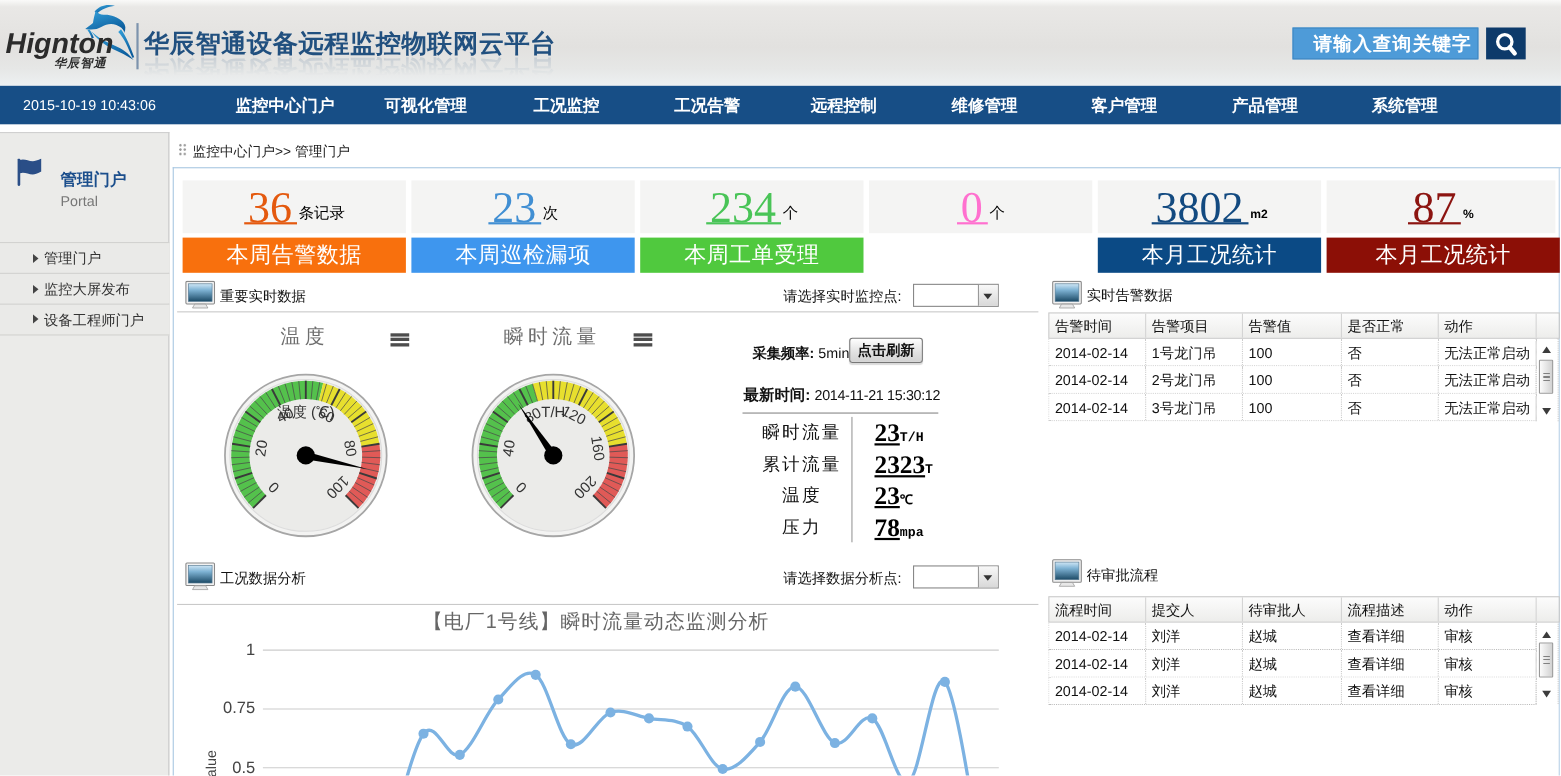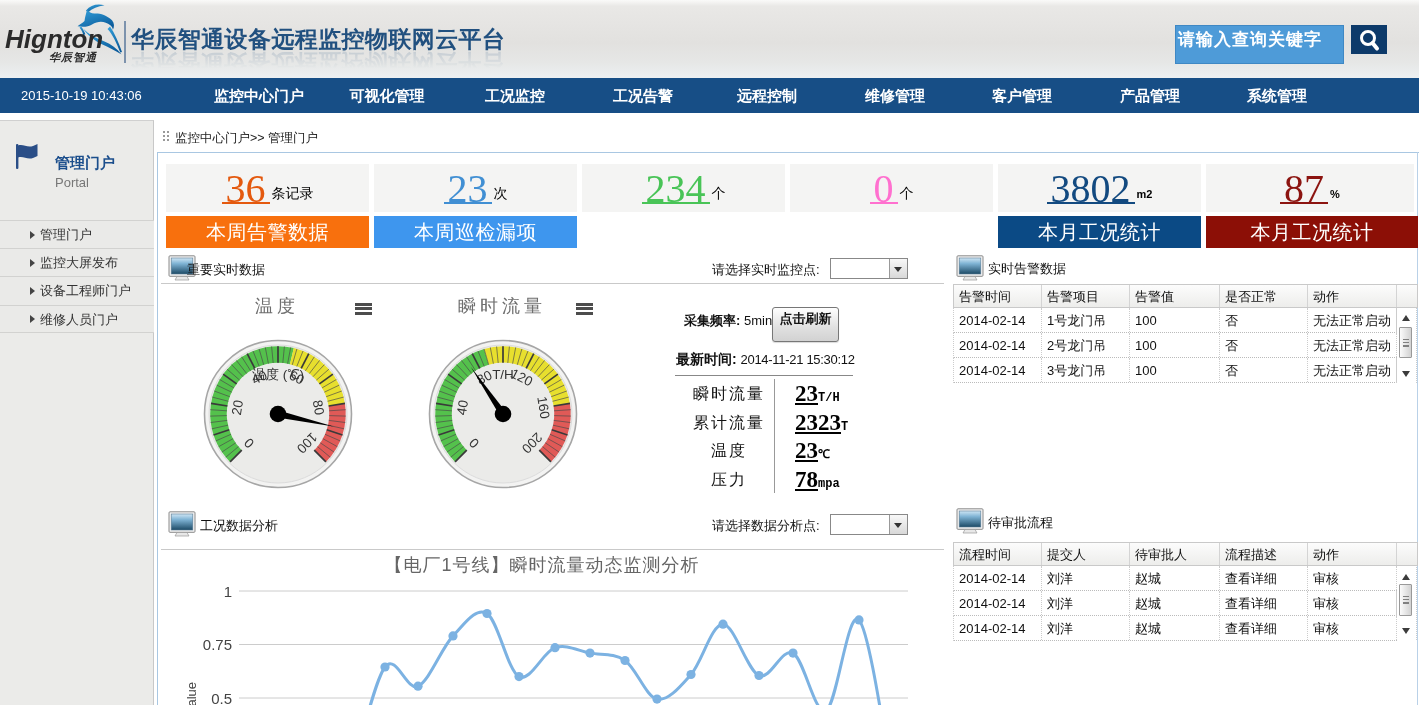--- a/index.html
+++ b/index.html
@@ -13,23 +13,23 @@
   font-style:italic; color:#2b2b2b; letter-spacing:0px; font-family:"Liberation Sans",sans-serif; }
 #logo-cn { position:absolute; left:49px; top:50px; font-size:11px; font-weight:bold;
   font-style:italic; color:#2b2b2b; letter-spacing:1px; }
 #vline { position:absolute; left:124px; top:21px; width:2px; height:42px; background:#7d93ad; }
 #title { position:absolute; left:131px; top:24px; font-size:23px; font-weight:bold;
   color:#21507f; letter-spacing:0.4px; white-space:nowrap; }
 #title-refl { position:absolute; left:131px; top:47px; font-size:23px; font-weight:bold;
   color:#21507f; letter-spacing:0.4px; white-space:nowrap; transform:scaleY(-1);
   opacity:0.22; -webkit-mask-image:linear-gradient(to top,rgba(0,0,0,0.9),transparent 70%);
   mask-image:linear-gradient(to top,rgba(0,0,0,0.9),transparent 70%); }
-#search-input { position:absolute; left:1175px; top:25px; width:169px; height:39px;
+#search-input { position:absolute; left:1175px; top:25px; width:169px; height:29px;
   background:#4e9bd8; border:1px solid #3f88c4; color:#fff; font-size:17px; font-weight:bold;
-  line-height:27px; padding-left:2px; letter-spacing:1px; }
+  line-height:27px; padding-left:18px; letter-spacing:1px; }
 #search-btn { position:absolute; left:1351px; top:25px; width:36px; height:29px;
   background:#0d3a6a; }
 
 #nav { position:absolute; left:0; top:78px; width:1419px; height:35px; background:#174e86; }
 #nav .t { position:absolute; left:21px; top:10px; color:#fff; font-size:13px; }
 #nav .m { position:absolute; top:9px; color:#fff; font-size:15px; font-weight:bold;
   transform:translateX(-50%); white-space:nowrap; }
 
 #sidebar { position:absolute; left:0; top:120px; width:154px; height:585px;
   background:#ebebe9; border-top:1px solid #d0d0d0; border-right:1px solid #c8c8c8; }
@@ -74,21 +74,21 @@
 .burger { position:absolute; top:303px; width:17px; height:11.5px;
   border-top:3.2px solid #4d4d4d; border-bottom:3.2px solid #4d4d4d; }
 .burger:after { content:""; display:block; height:3.2px; background:#4d4d4d; margin-top:0.95px; }
 .gauge { position:absolute; }
 
 .ip-lbl { position:absolute; font-size:16px; letter-spacing:2px; color:#111; transform:translate(-50%,-50%); white-space:nowrap; }
 .ip-val { position:absolute; transform:translateY(-50%); white-space:nowrap;
   font-family:"Liberation Serif",serif; font-size:23px; font-weight:bold; color:#000; }
 .ip-val u { text-decoration:underline; }
 .ip-val .un { font-size:12px; font-family:"Liberation Mono",monospace; font-weight:bold; text-decoration:none; }
-#refresh-btn { position:absolute; left:772px; top:307px; width:67px; height:35px;
+#refresh-btn { position:absolute; left:772px; top:307px; width:67px; height:23px;
   background:linear-gradient(#fefefe,#e0e0e0 60%,#d2d2d2); border:1px solid #777;
   border-radius:3px; font-size:13px; font-weight:bold; color:#111; text-align:center;
   line-height:21px; box-shadow:0 1px 1px rgba(0,0,0,0.15); }
 
 .dtable { position:absolute; left:953px; width:465px; font-size:13px; color:#111; }
 .dtable .hd { display:flex; height:24px; line-height:24px;
   background:linear-gradient(#fcfcfc,#ededeb); border:1px solid #c9c9c9; }
 .dtable .hd div { border-right:1px solid #d4d4d4; padding-left:5px; }
 .dtable .rw { display:flex; width:444px; height:25px; line-height:25px; border-bottom:1px dotted #bbb; border-left:1px dotted #ccc; }
 .dtable .rw div { border-right:1px dotted #ccc; padding-left:5px; }
@@ -159,40 +159,40 @@
   <svg id="side-flag" width="24" height="26" viewBox="0 0 24 26">
     <path fill="#2a4e87" d="M4 1.5 C9 -0.5 13 4 19 2 C20.7 1.4 22 0.7 23.5 0 L23.5 12 C22 12.7 20.7 13.4 19 14 C13 16 9 11.5 4 13.5 Z"></path>
     <rect x="2" y="0" width="2.4" height="25" rx="1" fill="#2a4e87"></rect>
   </svg>
   <div id="side-title">管理门户</div>
   <div id="side-sub">Portal</div>
   <div id="side-menu">
     <div class="it">管理门户</div>
     <div class="it">监控大屏发布</div>
     <div class="it">设备工程师门户</div>
-    <div class="it">维修人员门户</div>
   </div>
 </div>
 
 <div id="bc-ico"></div>
 <div id="bc">监控中心门户&gt;&gt; 管理门户</div>
 <div id="cl-top"></div>
 <div id="cl-left"></div>
 <div class="abs" style="left:1417px;top:152px;width:1px;height:553px;background:#b9d1e8"></div>
 
 <div class="card" style="left:166px">
     <span class="num-a"><span class="num" style="color:#e4590e;border-color:#e4590e">36</span><span class="suf">条记录</span></span>
     <span class="bar" style="background:#f8700d">本周告警数据</span>
   </div>
 <div class="card" style="left:374px">
     <span class="num-a"><span class="num" style="color:#418fd3;border-color:#418fd3">23</span><span class="suf">次</span></span>
     <span class="bar" style="background:#3e96ee">本周巡检漏项</span>
   </div>
 <div class="card" style="left:582px">
     <span class="num-a"><span class="num" style="color:#49c457;border-color:#49c457">234</span><span class="suf">个</span></span>
+    <span class="bar" style="background:#50c93e">本周工单受理</span>
   </div>
 <div class="card" style="left:790px">
     <span class="num-a"><span class="num" style="color:#ff70cf;border-color:#ff70cf">0</span><span class="suf">个</span></span>
   </div>
 <div class="card" style="left:998px">
     <span class="num-a"><span class="num" style="color:#134a80;border-color:#134a80">3802</span><span class="suf2">m2</span></span>
     <span class="bar" style="background:#0b4a85">本月工况统计</span>
   </div>
 <div class="card" style="left:1206px;width:208px">
     <span class="num-a"><span class="num" style="color:#8c1410;border-color:#8c1410">87</span><span class="suf2">%</span></span>
@@ -204,21 +204,21 @@
       <linearGradient id="scr" x1="0" y1="0" x2="0" y2="1">
     <stop offset="0" stop-color="#cfe6f5"></stop>
         <stop offset="0.35" stop-color="#7fb3d4"></stop>
     <stop offset="1" stop-color="#1c4a66"></stop>
       </linearGradient>
     </defs>
   <rect x="1" y="0.8" width="26" height="20.5" rx="1" fill="#f2f2f2" stroke="#8a8a8a"></rect>
   <rect x="3.2" y="3" width="21.6" height="16" fill="url(#scr)" stroke="#5a7c94" stroke-width="0.6"></rect>
   <path d="M9 21.5 L19 21.5 L21 25 L7 25 Z" fill="#e8e8e8" stroke="#999" stroke-width="0.7"></path>
 </svg>
-<div class="ph-title" style="left:187px;top:261px">重要实时数据</div>
+<div class="ph-title" style="left:200px;top:261px">重要实时数据</div>
 <div class="lbl" style="left:712px;top:261px">请选择实时监控点:</div>
 <div class="sel" style="left:830px;top:258px"></div>
 <div class="hr" style="left:161px;top:283px;width:783px"></div>
 
 <div class="gt" style="left:277px">温度</div>
 <div class="burger" style="left:355px"></div>
 <div class="gt" style="left:502px">瞬时流量</div>
 <div class="burger" style="left:576px"></div>
 <svg class="gauge" style="left:203px;top:339px" width="150" height="150" viewBox="0 0 150 150">
     <circle cx="75" cy="75" r="73.5" fill="#f3f3f2" stroke="#a6a6a6" stroke-width="1.6"></circle>

